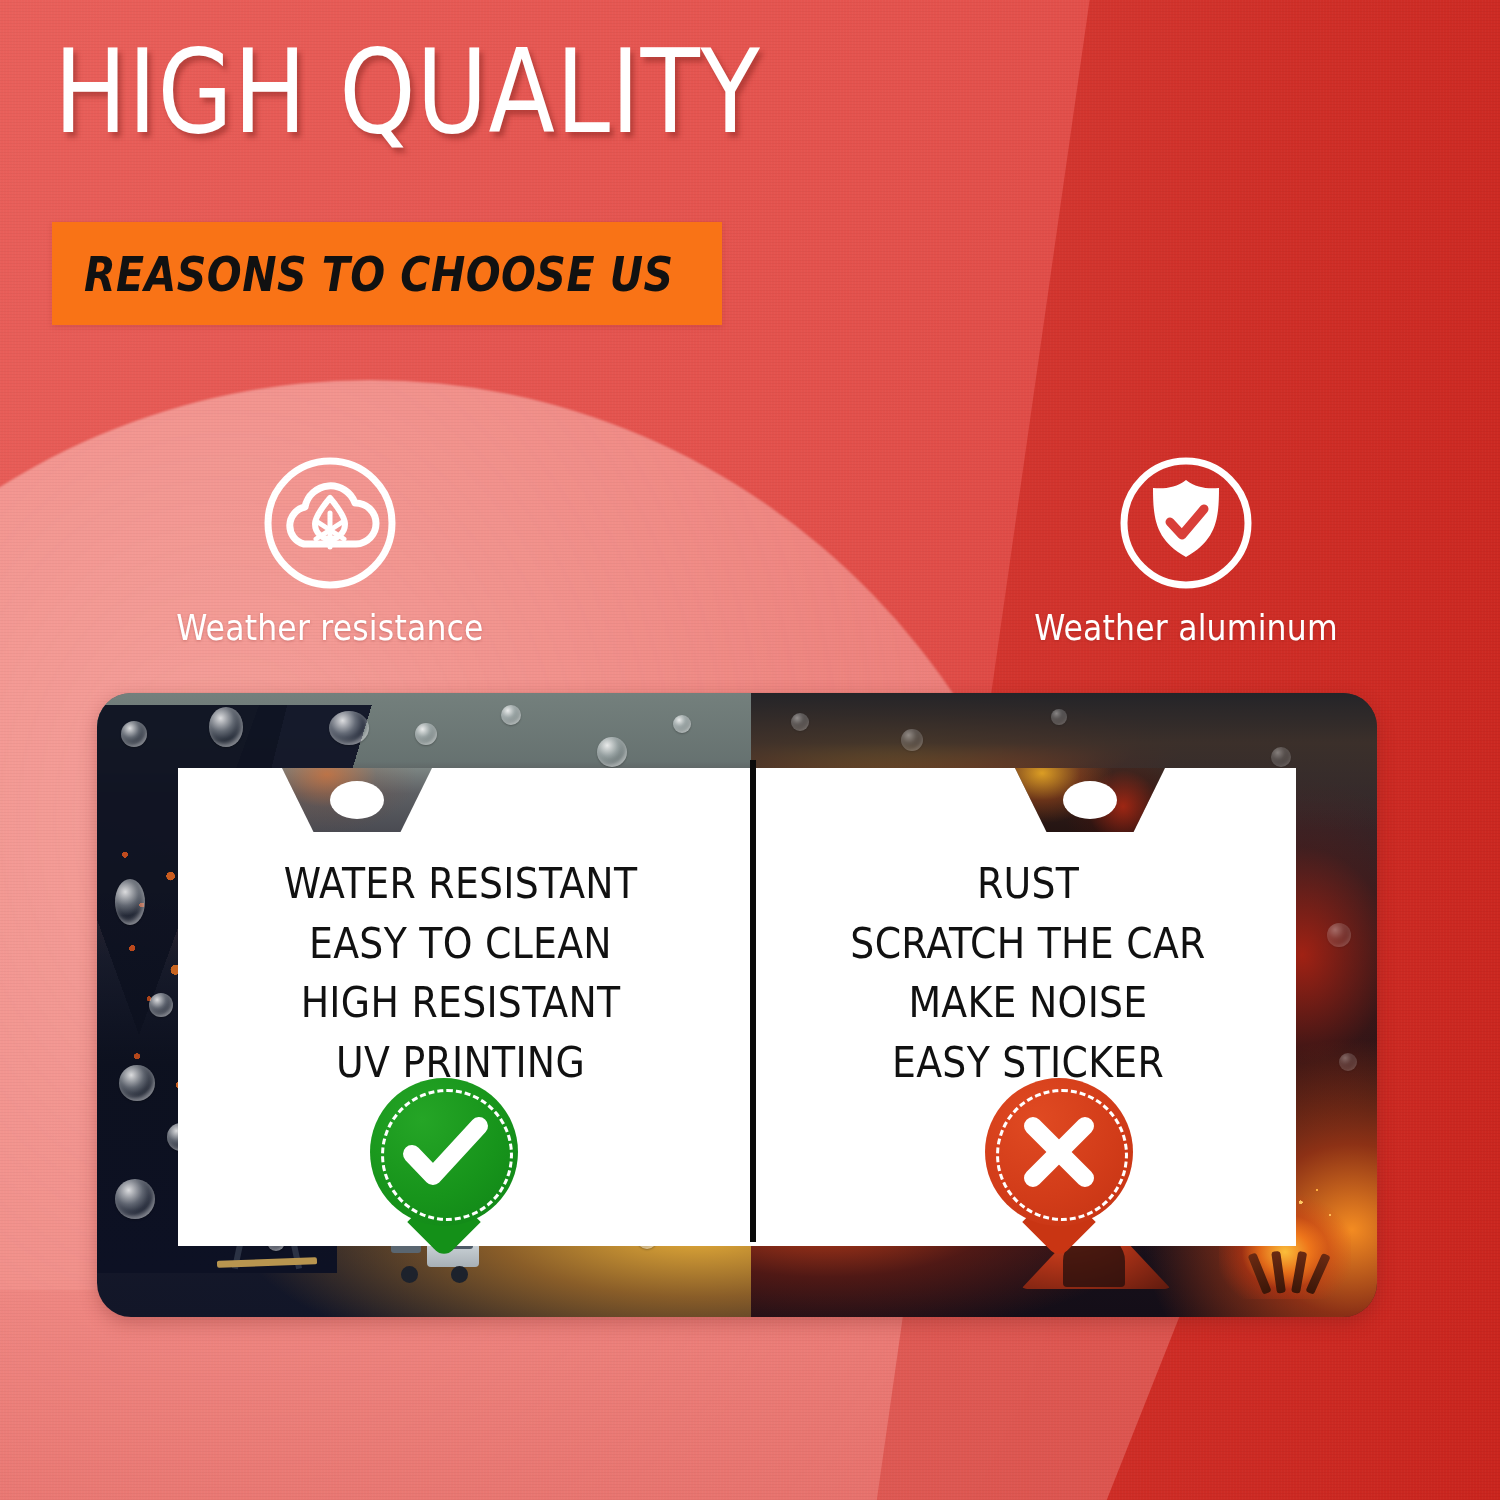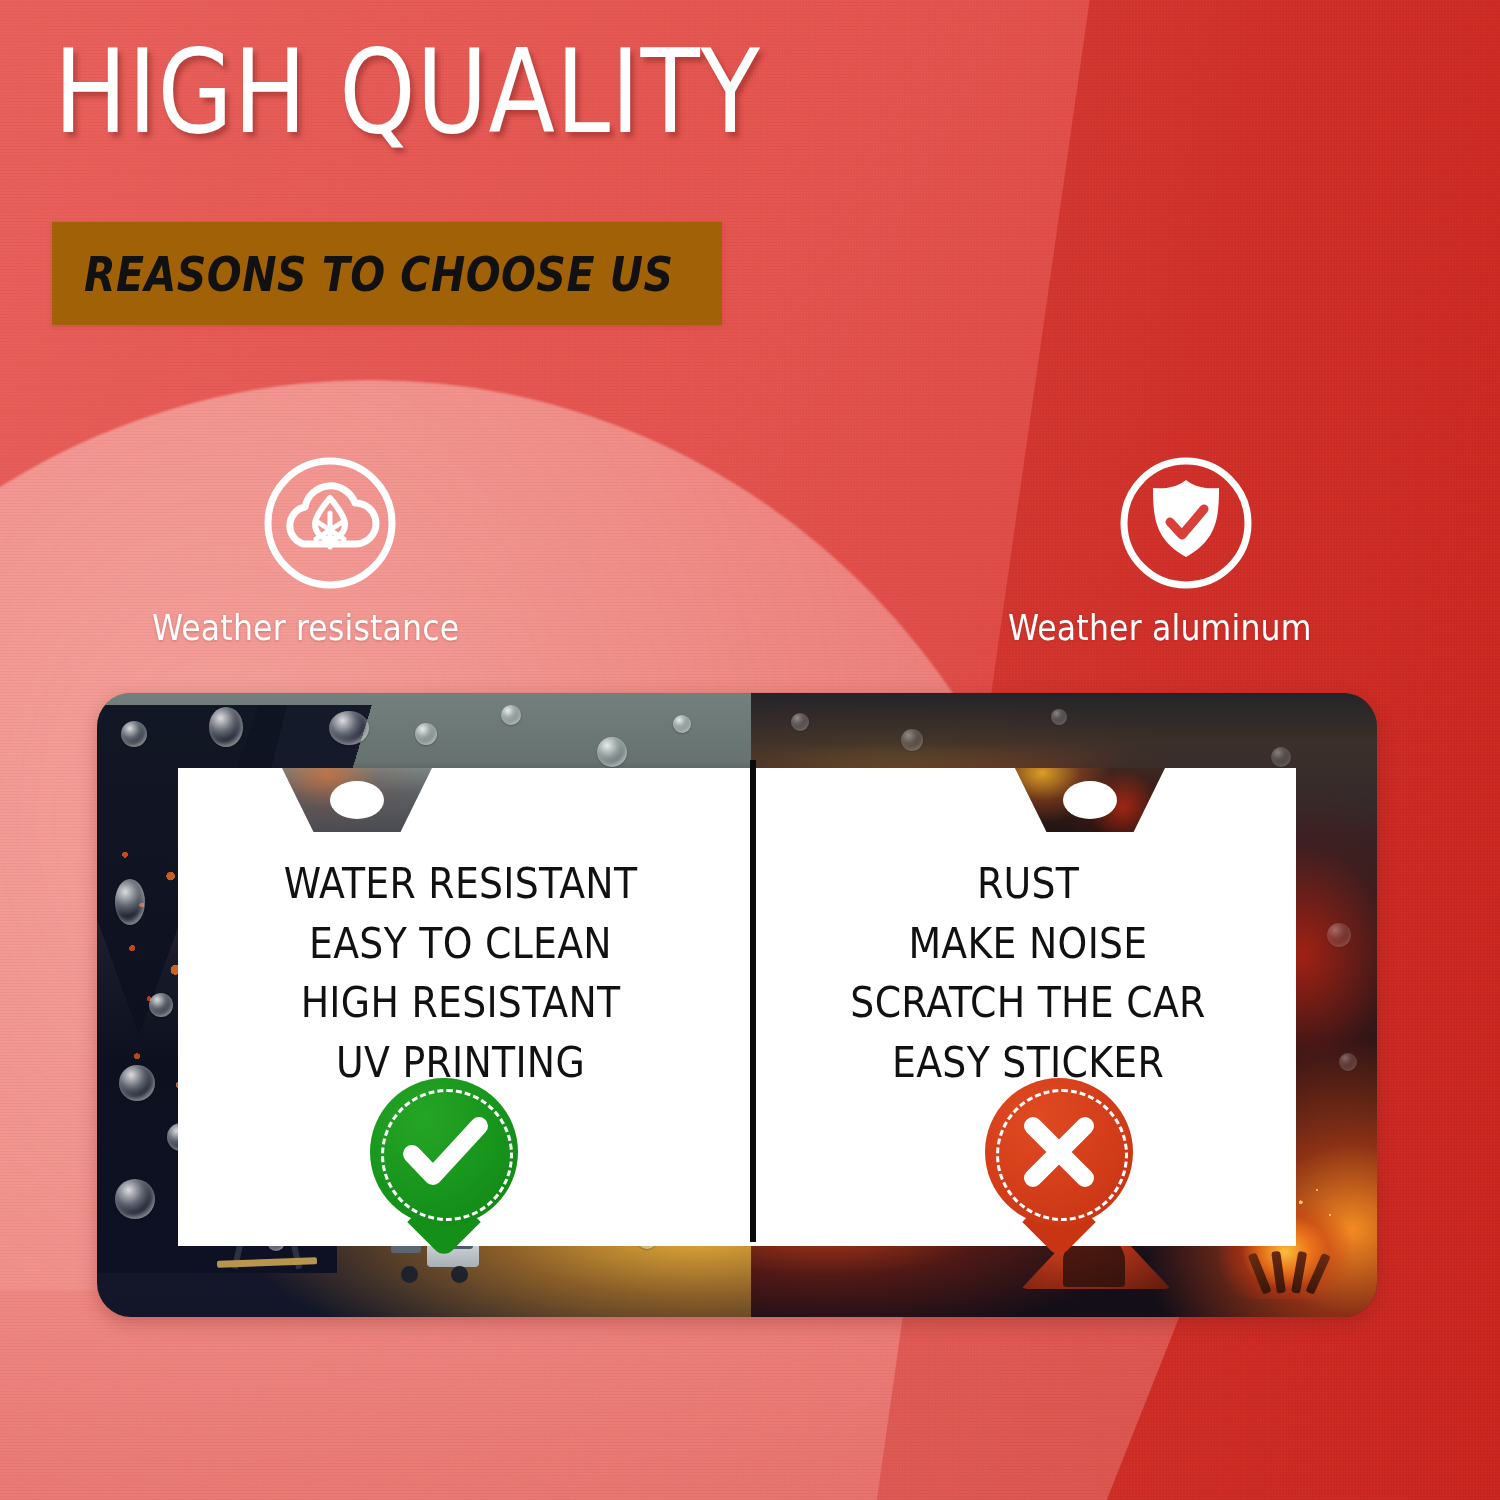--- a/index.html
+++ b/index.html
@@ -56,21 +56,21 @@
     color:#ffffff;
     font-family:"DejaVu Sans Condensed","Liberation Sans",sans-serif;
     transform:scaleX(.93);
     transform-origin:left top;
     text-shadow:4px 5px 6px rgba(120,28,25,.42);
     white-space:nowrap;
   }
   .subbox{
     position:absolute;left:52px;top:222px;
     width:670px;height:103px;
-    background:#a16207;
+    background:#f97316;
     display:flex;align-items:center;
     box-shadow:0 2px 5px rgba(120,30,28,.16);
   }
   .subbox .sublabel{
     margin-left:32px;
     font-size:48px;
     font-weight:700;
     font-style:italic;
     color:#111111;
     letter-spacing:.5px;
@@ -78,21 +78,21 @@
     transform:scaleX(.95);
     transform-origin:left center;
     white-space:nowrap;
   }
 
   
   .features{
     position:absolute;left:0;top:452px;width:1500px;height:210px;
   }
   .feature{
-    position:absolute;top:0;text-align:left;
+    position:absolute;top:0;text-align:center;
   }
   .feature .circ{
     position:relative;width:142px;height:142px;margin:0 auto;
   }
   .feature .flabel{
     margin-top:14px;
     font-size:35px;color:#ffffff;white-space:nowrap;
     font-family:"DejaVu Sans Condensed","Liberation Sans",sans-serif;
     letter-spacing:.2px;
     text-shadow:0 1px 3px rgba(130,35,32,.30);
@@ -436,22 +436,22 @@
 
   <div class="col col-left">
     <div class="line">WATER RESISTANT</div>
     <div class="line">EASY TO CLEAN</div>
     <div class="line">HIGH RESISTANT</div>
     <div class="line">UV PRINTING</div>
   </div>
 
   <div class="col col-right">
     <div class="line">RUST</div>
+    <div class="line">SCRATCH THE CAR</div>
     <div class="line">MAKE NOISE</div>
-    <div class="line">SCRATCH THE CAR</div>
     <div class="line">EASY STICKER</div>
   </div>
 
   <div class="pin pin-green pin-left">
     <div class="pin-tail"></div>
     <div class="pin-head"></div>
     <div class="pin-dash"></div>
     <div class="pin-mark">
       <svg width="148" height="148" viewBox="0 0 148 148">
         <path d="M42 76 l21 22 l46 -50" fill="none" stroke="#ffffff" stroke-width="18" stroke-linecap="round" stroke-linejoin="round"></path>

